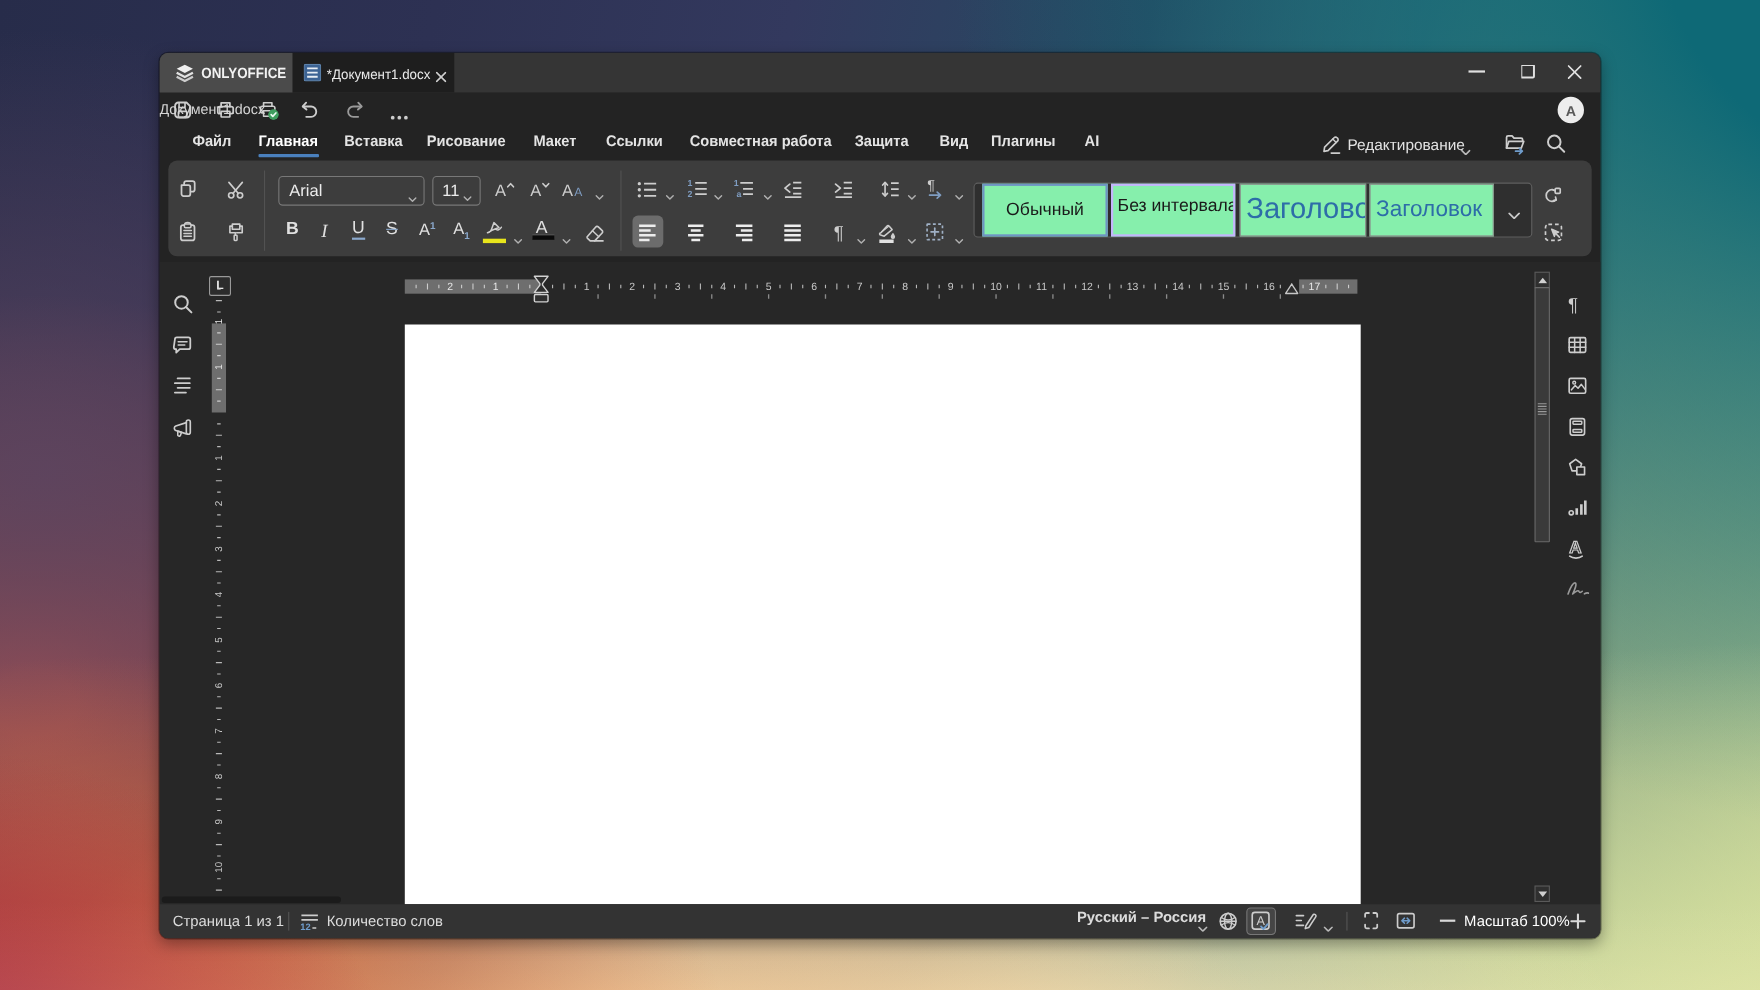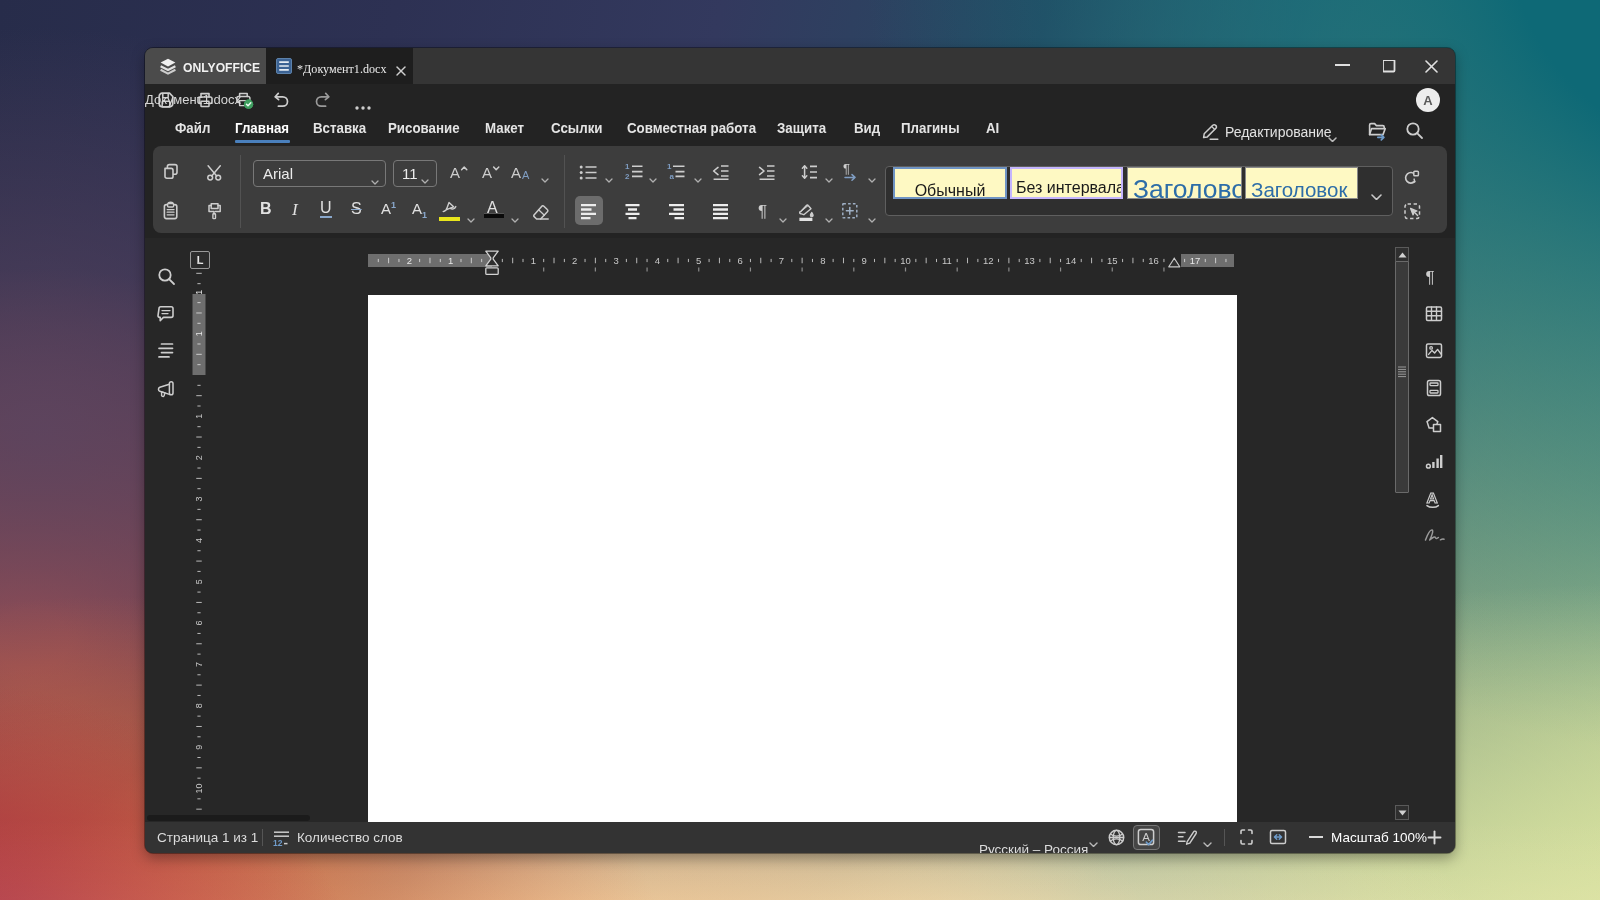--- a/index.html
+++ b/index.html
@@ -13,40 +13,40 @@
 radial-gradient(650px 800px at 103% 55%, rgba(70,130,110,.4), rgba(70,130,110,0) 65%),
 radial-gradient(750px 620px at 40px 430px, rgba(92,69,96,.85), rgba(92,69,96,0) 65%),
 radial-gradient(760px 600px at 30px 640px, rgba(170,80,79,1) 5%, rgba(170,80,79,0) 62%),
 linear-gradient(103deg,#272c4a 0%,#2d3153 22%,#33395e 40%,#274a63 58%,#3f707a 72%,#9db189 88%,#cfd89a 100%)}
 .win{position:absolute;left:145px;top:48px;width:1310px;height:805px;border-radius:8px;overflow:hidden;background:#232323;box-shadow:0 5px 14px rgba(0,0,0,.35);outline:1px solid rgba(0,0,0,.35)}
 .ttl{position:absolute;left:0;top:0;width:100%;height:36px;background:#353535}
 .panel{position:absolute;left:8px;top:98px;width:1294px;height:87px;background:#3d3d3d;border-radius:8px}
 .doc{position:absolute;left:0;top:190px;width:100%;height:584px;background:#272727}
 .sbar{position:absolute;left:0;top:774px;width:100%;height:31px;background:#333333;color:#d9d9d9;font-size:13.5px}
 .combo{position:absolute;border:1px solid #787878;border-radius:4px;color:#ececec;font-size:15px}
-.card{position:absolute;background:#fef9c3;top:119px;height:32px;overflow:hidden;white-space:nowrap}
+.card{position:absolute;background:#86efac;top:119px;height:48px;overflow:hidden;white-space:nowrap}
 </style></head><body>
 <div class="wp"></div>
 <div class="win">
 <div class="ttl"></div>
     <div style="position:absolute;left:0px;top:0px;width:121px;height:36px;background:#4b4b4b"></div>
     <div style="position:absolute;left:14px;top:10px;"><svg width="18" height="17" viewBox="0 0 18 17" style="">
         <path d="M9 0.8 L16.4 4.6 L9 8.4 L1.6 4.6 Z" fill="#f0f0f0"></path>
         <path d="M1.6 8.2 L9 12.0 L16.4 8.2" stroke="#e2e2e2" stroke-width="2.1" fill="none"></path>
         <path d="M1.6 11.8 L9 15.6 L16.4 11.8" stroke="#cdcdcd" stroke-width="2.1" fill="none"></path>
       </svg></div>
     <div style="position:absolute;left:38px;top:10px;"><span style="display:inline-block;color:#f2f2f2;font-size:13.5px;font-weight:700;transform:scaleX(.9);transform-origin:left center;white-space:nowrap">ONLYOFFICE</span></div>
     <div style="position:absolute;left:121px;top:0px;width:147px;height:36px;background:#1e1e1e"></div>
     <div style="position:absolute;left:131px;top:10px;"><svg width="16" height="16" viewBox="0 0 16 16" style="">
         <rect x="0.5" y="0.5" width="15" height="15" rx="1.5" fill="#3c6394" stroke="#5d82ab" stroke-width="1"></rect>
         <line x1="3.2" y1="4.2" x2="12.8" y2="4.2" stroke="#e6ecf3" stroke-width="1.7" stroke-linecap="butt"></line>
         <line x1="3.2" y1="8" x2="12.8" y2="8" stroke="#e6ecf3" stroke-width="1.7" stroke-linecap="butt"></line>
         <line x1="3.2" y1="11.8" x2="12.8" y2="11.8" stroke="#e6ecf3" stroke-width="1.7" stroke-linecap="butt"></line>
       </svg></div>
-    <div style="position:absolute;left:152px;top:11px;font-family:Liberation Serif, serif;"><span style="display:inline-block;color:#eaeaea;font-size:12.5px;transform:scaleX(.97);transform-origin:left center;white-space:nowrap">*Документ1.docx</span></div>
+    <div style="position:absolute;left:152px;top:11px;"><span style="display:inline-block;color:#eaeaea;font-size:12.5px;transform:scaleX(.97);transform-origin:left center;white-space:nowrap">*Документ1.docx</span></div>
     <div style="position:absolute;left:251px;top:14px;"><svg width="10" height="10" viewBox="0 0 10 10" style="">
         <line x1="1" y1="1" x2="9" y2="9" stroke="#cfcfcf" stroke-width="1.4" stroke-linecap="round"></line>
         <line x1="9" y1="1" x2="1" y2="9" stroke="#cfcfcf" stroke-width="1.4" stroke-linecap="round"></line>
       </svg></div>
     <div style="position:absolute;left:1190px;top:16px;">
       <div style="width:15px;height:2px;background:#e0e0e0"></div>
     </div>
     <div style="position:absolute;left:1238px;top:11px;"><svg width="13" height="13" viewBox="0 0 13 13">
         <rect x="0" y="0" width="11.5" height="11.5" rx="1" stroke="#e0e0e0" stroke-width="1.8" fill="none"></rect>
       </svg></div>
@@ -582,21 +582,21 @@
     <div class="sbar">
       <div style="position:absolute;left:12px;top:8px;"><span style="font-size:13.5px;color:#dcdcdc">Страница 1 из 1</span></div>
       <div style="position:absolute;left:117px;top:7px;width:1px;height:17px;background:#555"></div>
       <div style="position:absolute;left:128px;top:8px;"><svg width="17" height="16" viewBox="0 0 17 16" style="">
           <line x1="1" y1="2.2" x2="16" y2="2.2" stroke="#cdcdcd" stroke-width="1.5" stroke-linecap="butt"></line>
           <line x1="1" y1="6.2" x2="16" y2="6.2" stroke="#cdcdcd" stroke-width="1.5" stroke-linecap="butt"></line>
           <text x="0" y="15.5" font-size="8.5" fill="#6f9ccb" font-weight="700" text-anchor="start" font-family="&quot;Liberation Sans&quot;,sans-serif">12</text>
           <line x1="11" y1="13.6" x2="14.5" y2="13.6" stroke="#cdcdcd" stroke-width="1.5" stroke-linecap="butt"></line>
         </svg></div>
       <div style="position:absolute;left:152px;top:8px;"><span style="font-size:13.5px;color:#dcdcdc">Количество слов</span></div>
-      <div style="position:absolute;left:834px;top:20px;"><span style="font-size:13.5px;color:#dcdcdc">Русский – Россия</span></div>
+      <div style="position:absolute;left:834px;top:4px;font-weight:bold;"><span style="font-size:13.5px;color:#dcdcdc">Русский – Россия</span></div>
       <div style="position:absolute;left:944px;top:13px;"><svg width="9" height="5.5" viewBox="0 0 9 5.5" style="">
           <path d="M1 1 L4.5 4.5 L8 1" stroke="#b9b9b9" stroke-width="1.4" fill="none" stroke-linecap="round" stroke-linejoin="round"></path>
         </svg></div>
       <div style="position:absolute;left:962px;top:6px;"><svg width="19" height="19" viewBox="0 0 19 19" style="">
           <circle cx="9.5" cy="9.5" r="7.2" stroke="#cdcdcd" stroke-width="1.5" fill="none"></circle>
           <ellipse cx="9.5" cy="9.5" rx="3.3" ry="7.2" stroke="#cdcdcd" stroke-width="1.3" fill="none"></ellipse>
           <line x1="2.5" y1="9.5" x2="16.5" y2="9.5" stroke="#cdcdcd" stroke-width="1.3" stroke-linecap="round"></line>
           <path d="M3.4 6 a9.5 9.5 0 0 0 12.2 0" stroke="#cdcdcd" stroke-width="1.2" fill="none" stroke-linecap="round" stroke-linejoin="round"></path>
           <path d="M3.4 13 a9.5 9.5 0 0 1 12.2 0" stroke="#cdcdcd" stroke-width="1.2" fill="none" stroke-linecap="round" stroke-linejoin="round"></path>
         </svg></div>

